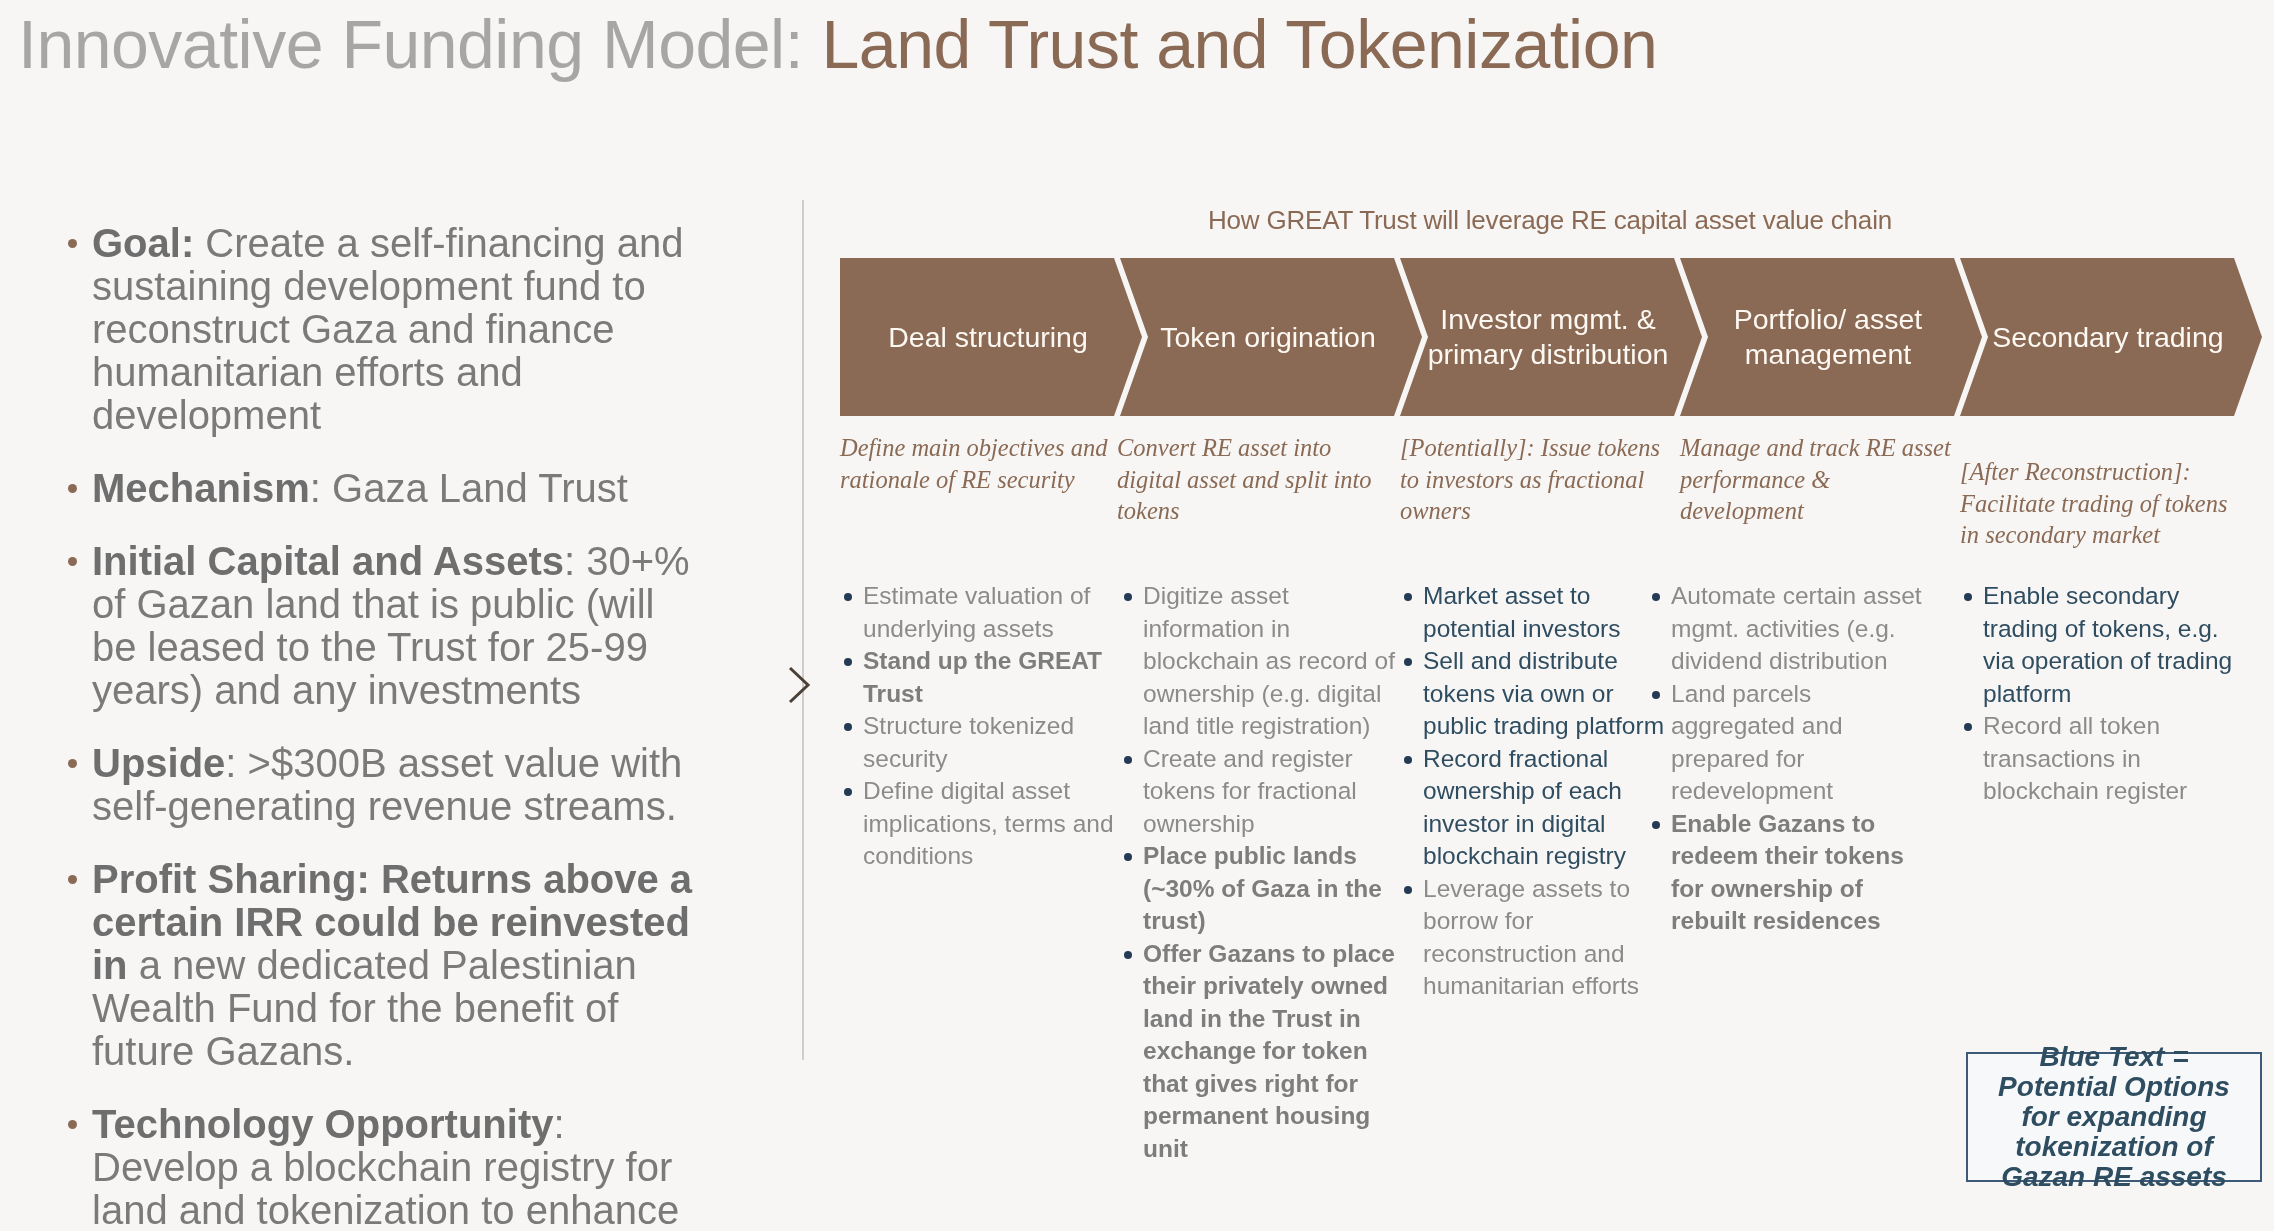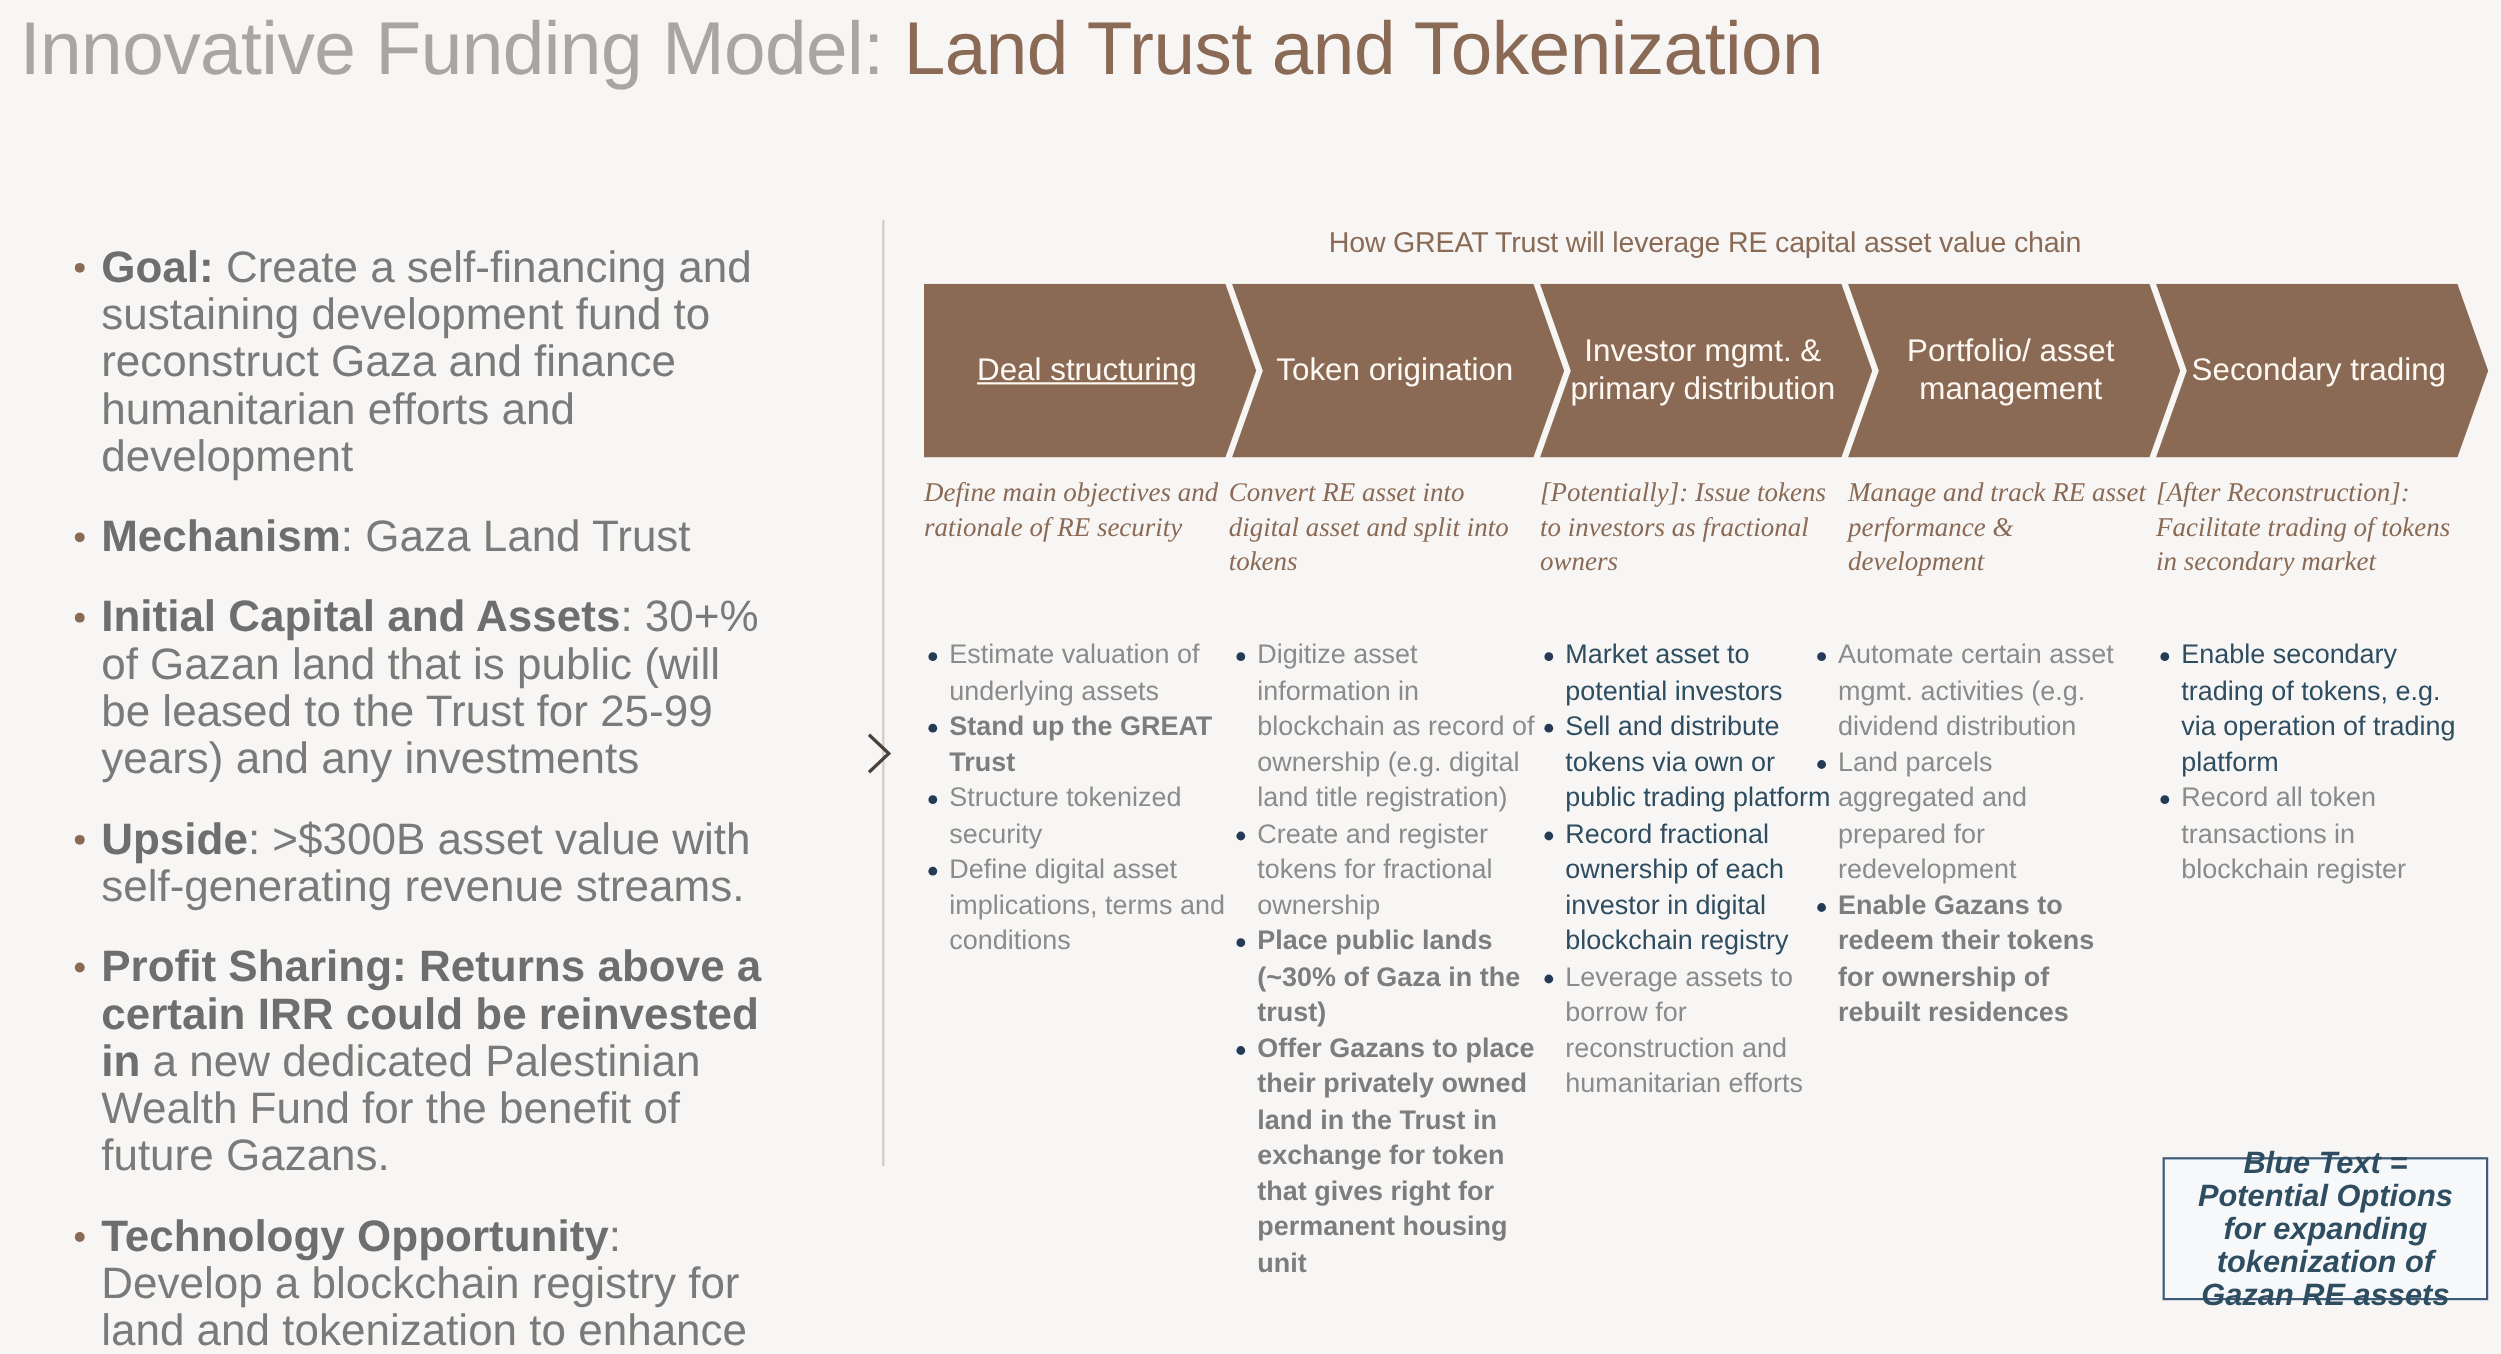--- a/index.html
+++ b/index.html
@@ -145,34 +145,34 @@
 
   <div class="chevrons">
     <svg width="1424" height="158" viewBox="0 0 1424 158" id="chevSvg">
         <polygon points="0,0 274,0 302,79 274,158 0,158" fill="#8a6a55"></polygon>
         <polygon points="280,0 554,0 582,79 554,158 280,158 308,79" fill="#8a6a55"></polygon>
         <polygon points="560,0 834,0 862,79 834,158 560,158 588,79" fill="#8a6a55"></polygon>
         <polygon points="840,0 1114,0 1142,79 1114,158 840,158 868,79" fill="#8a6a55"></polygon>
         <polygon points="1120,0 1394,0 1422,79 1394,158 1120,158 1148,79" fill="#8a6a55"></polygon>
       </svg>
     <div id="chevLabels">
-        <div class="chev-label" style="left: 18px; top: 50%; transform: translateY(-50%); height: auto; text-decoration: underline;">Deal structuring</div>
+        <div class="chev-label" style="left: 18px; top: 50%; transform: translateY(-50%); height: auto;">Deal structuring</div>
         <div class="chev-label" style="left: 298px; top: 50%; transform: translateY(-50%); height: auto;">Token origination</div>
         <div class="chev-label" style="left: 578px; top: 50%; transform: translateY(-50%); height: auto;">Investor mgmt. &amp; primary distribution</div>
         <div class="chev-label" style="left: 858px; top: 50%; transform: translateY(-50%); height: auto;">Portfolio/ asset management</div>
         <div class="chev-label" style="left: 1138px; top: 50%; transform: translateY(-50%); height: auto;">Secondary trading</div>
       </div>
   </div>
 
   <div class="descs" id="descRow">
       <div class="desc" style="left: 0px;">Define main objectives and rationale of RE security</div>
       <div class="desc" style="left: 277px;">Convert RE asset into digital asset and split into tokens</div>
       <div class="desc" style="left: 560px;">[Potentially]: Issue tokens to investors as fractional owners</div>
       <div class="desc" style="left: 840px;">Manage and track RE asset performance &amp; development</div>
-      <div class="desc" style="left: 1120px;">[After Reconstruction]: Facilitate trading of tokens in secondary market</div>
+      <div class="desc" style="left: 1120px; margin-top: 24px;">[After Reconstruction]: Facilitate trading of tokens in secondary market</div>
     </div>
 
   <div class="bcols" id="bulletCols">
       <div class="bcol" style="left: 0px;">
         <div class="bitem">Estimate valuation of underlying assets</div>
         <div class="bitem bold">Stand up the GREAT Trust</div>
         <div class="bitem">Structure tokenized security</div>
         <div class="bitem">Define digital asset implications, terms and conditions</div>
       </div>
       <div class="bcol" style="left: 280px;">

